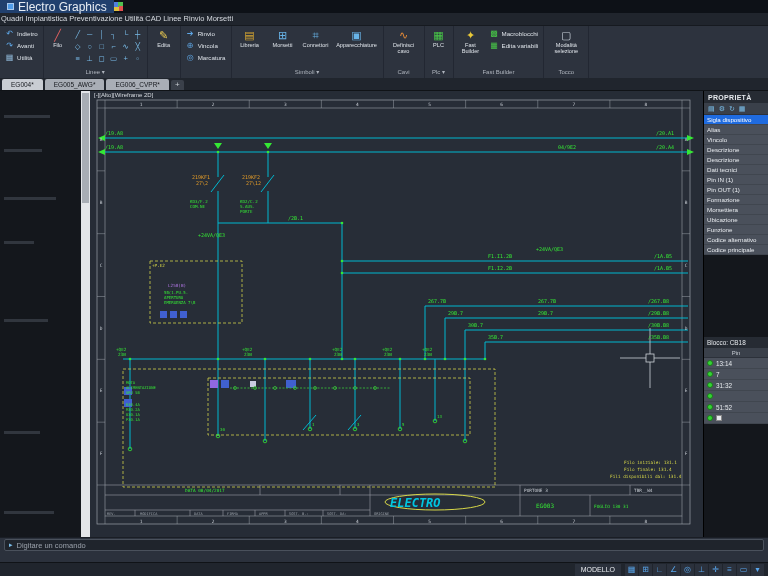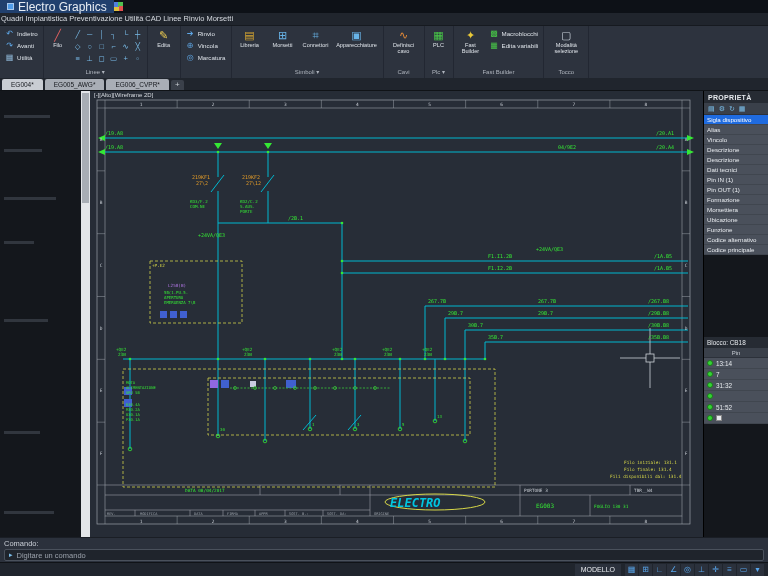--- a/index.html
+++ b/index.html
@@ -556,21 +556,20 @@
           <span class="pin-box"></span>
           <span></span>
         </div>
       </div>
     <div class="rp-fill"></div>
   </div>
 
 </div>
 
 <div class="cmd">
-  <div class="cmd-l1">Comando:</div>
   <div class="cmd-input">
     <span class="cmd-caret">▸</span>
     <span>Digitare un comando</span>
   </div>
 </div>
 
 <div class="statusbar">
   <div class="sb-model">MODELLO</div>
   <div id="sb-icons" style="display:flex;gap:1px">
       <div class="sb-icon">▦</div>

